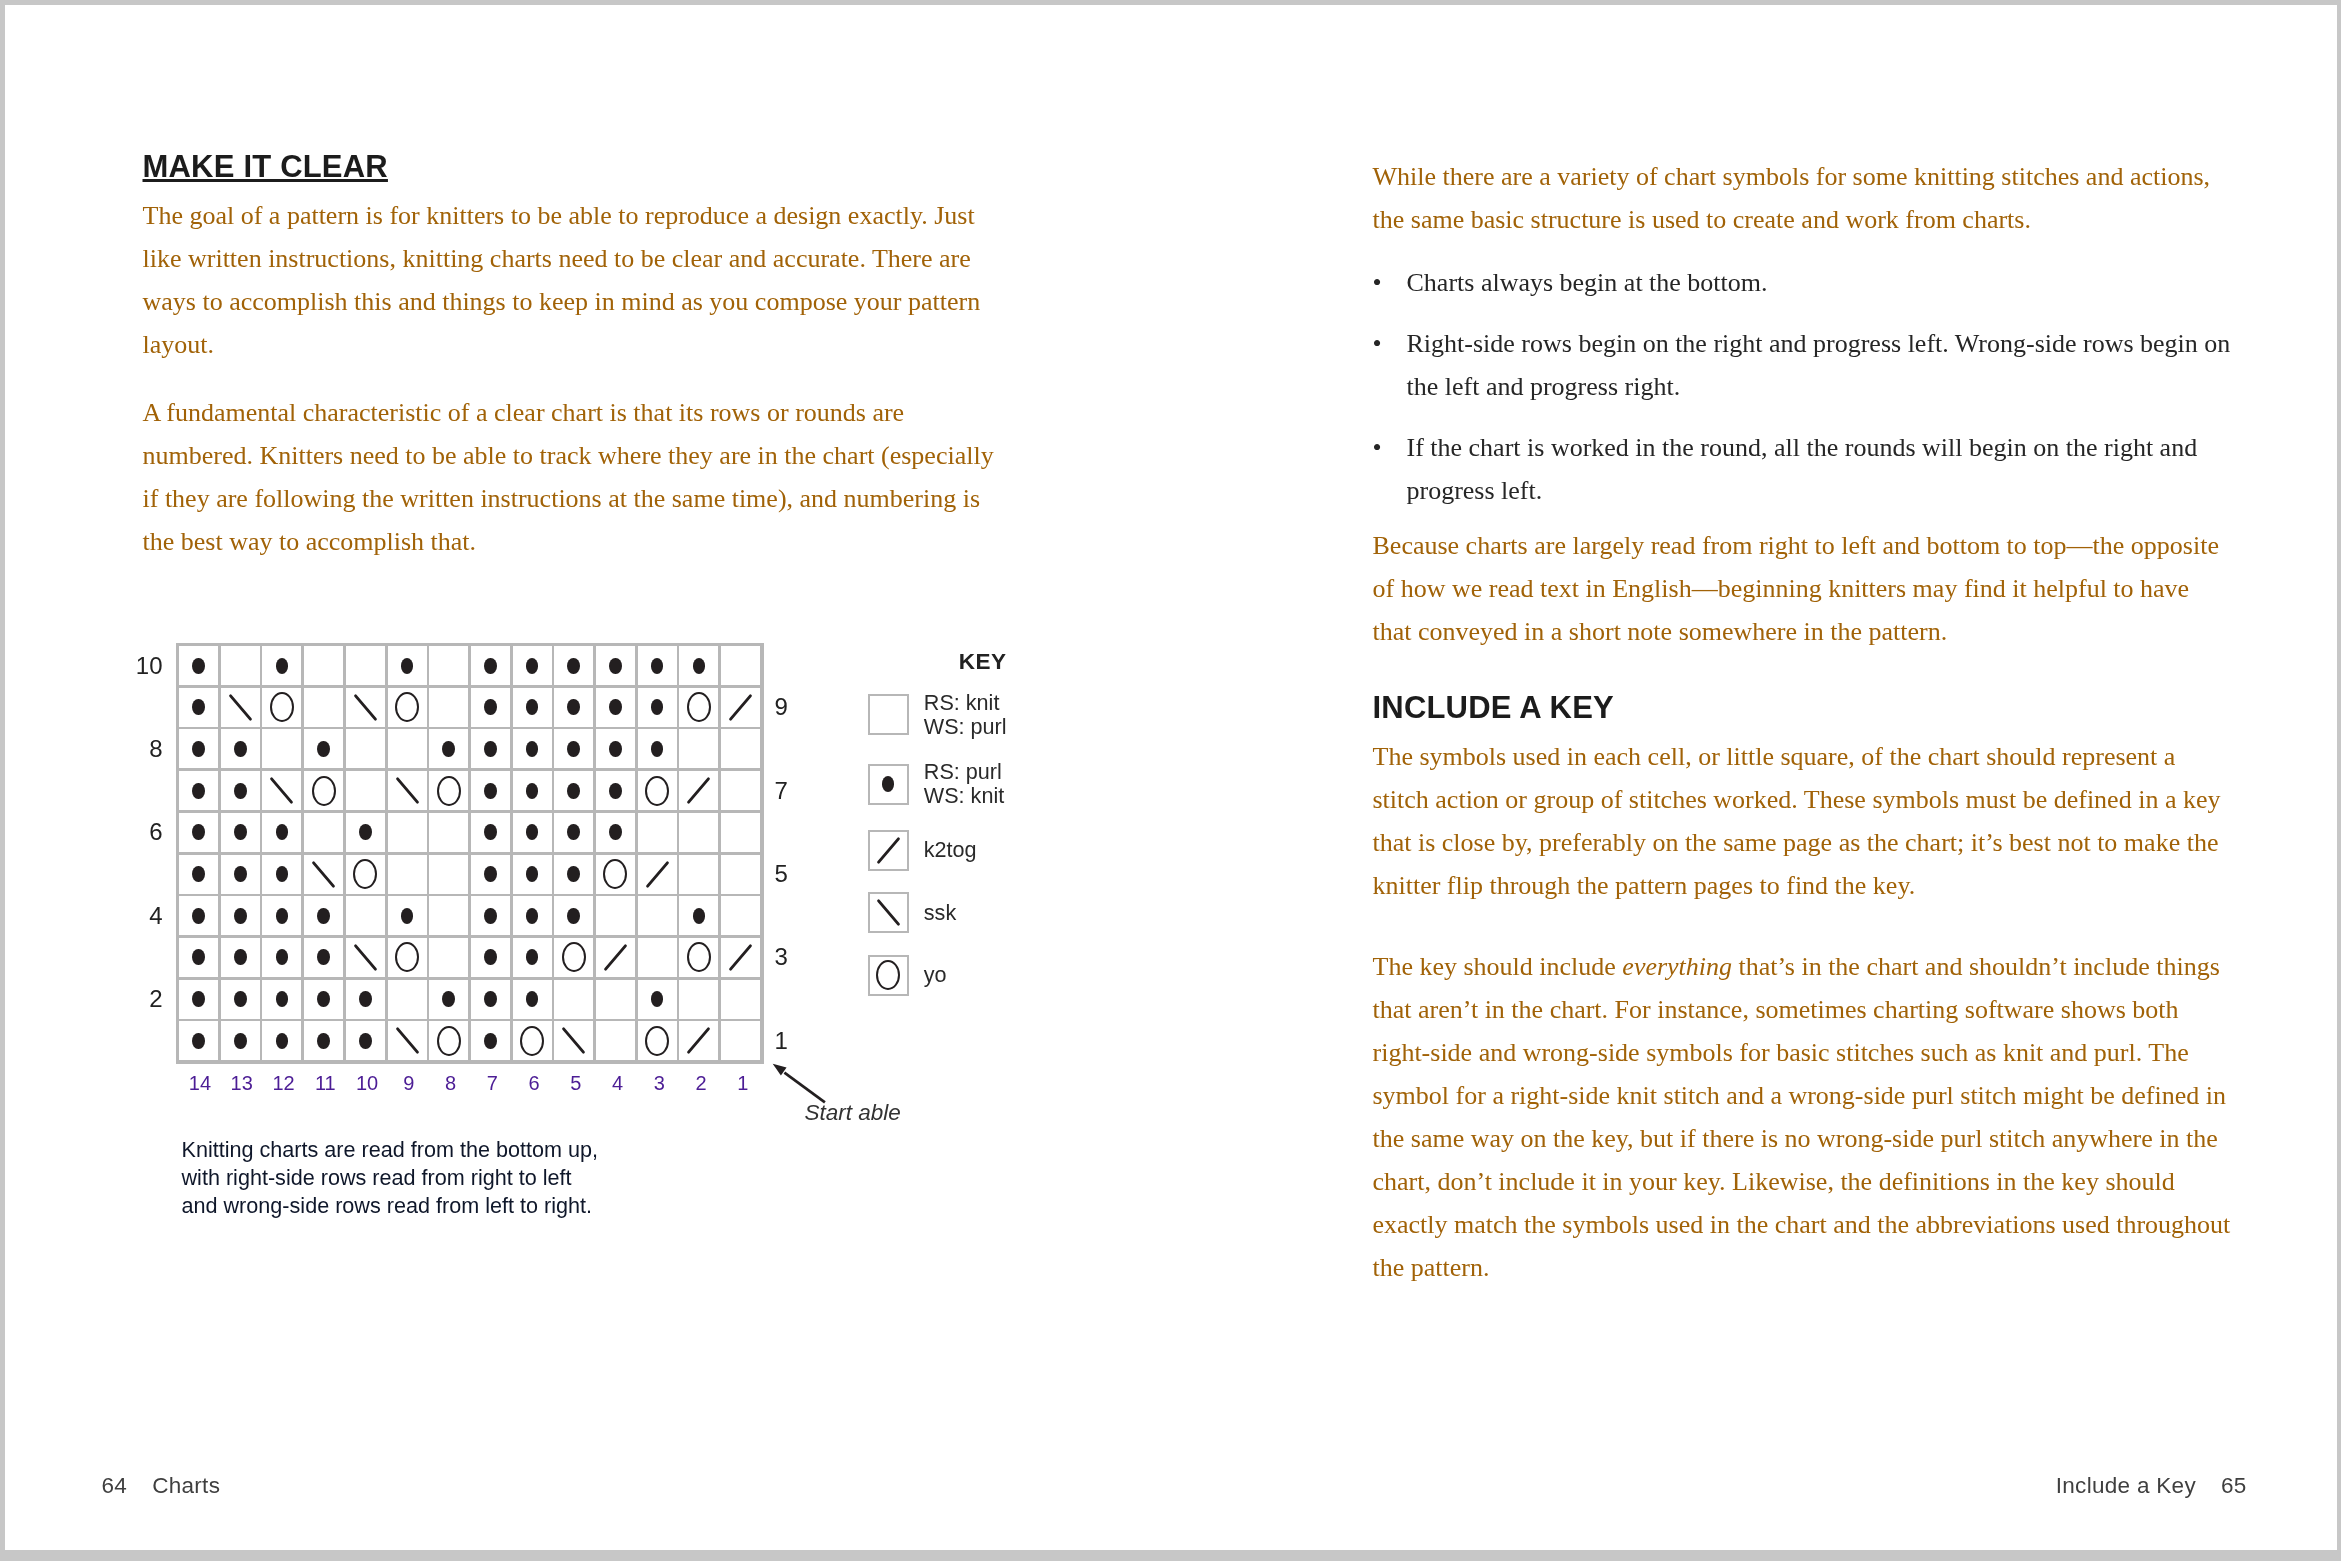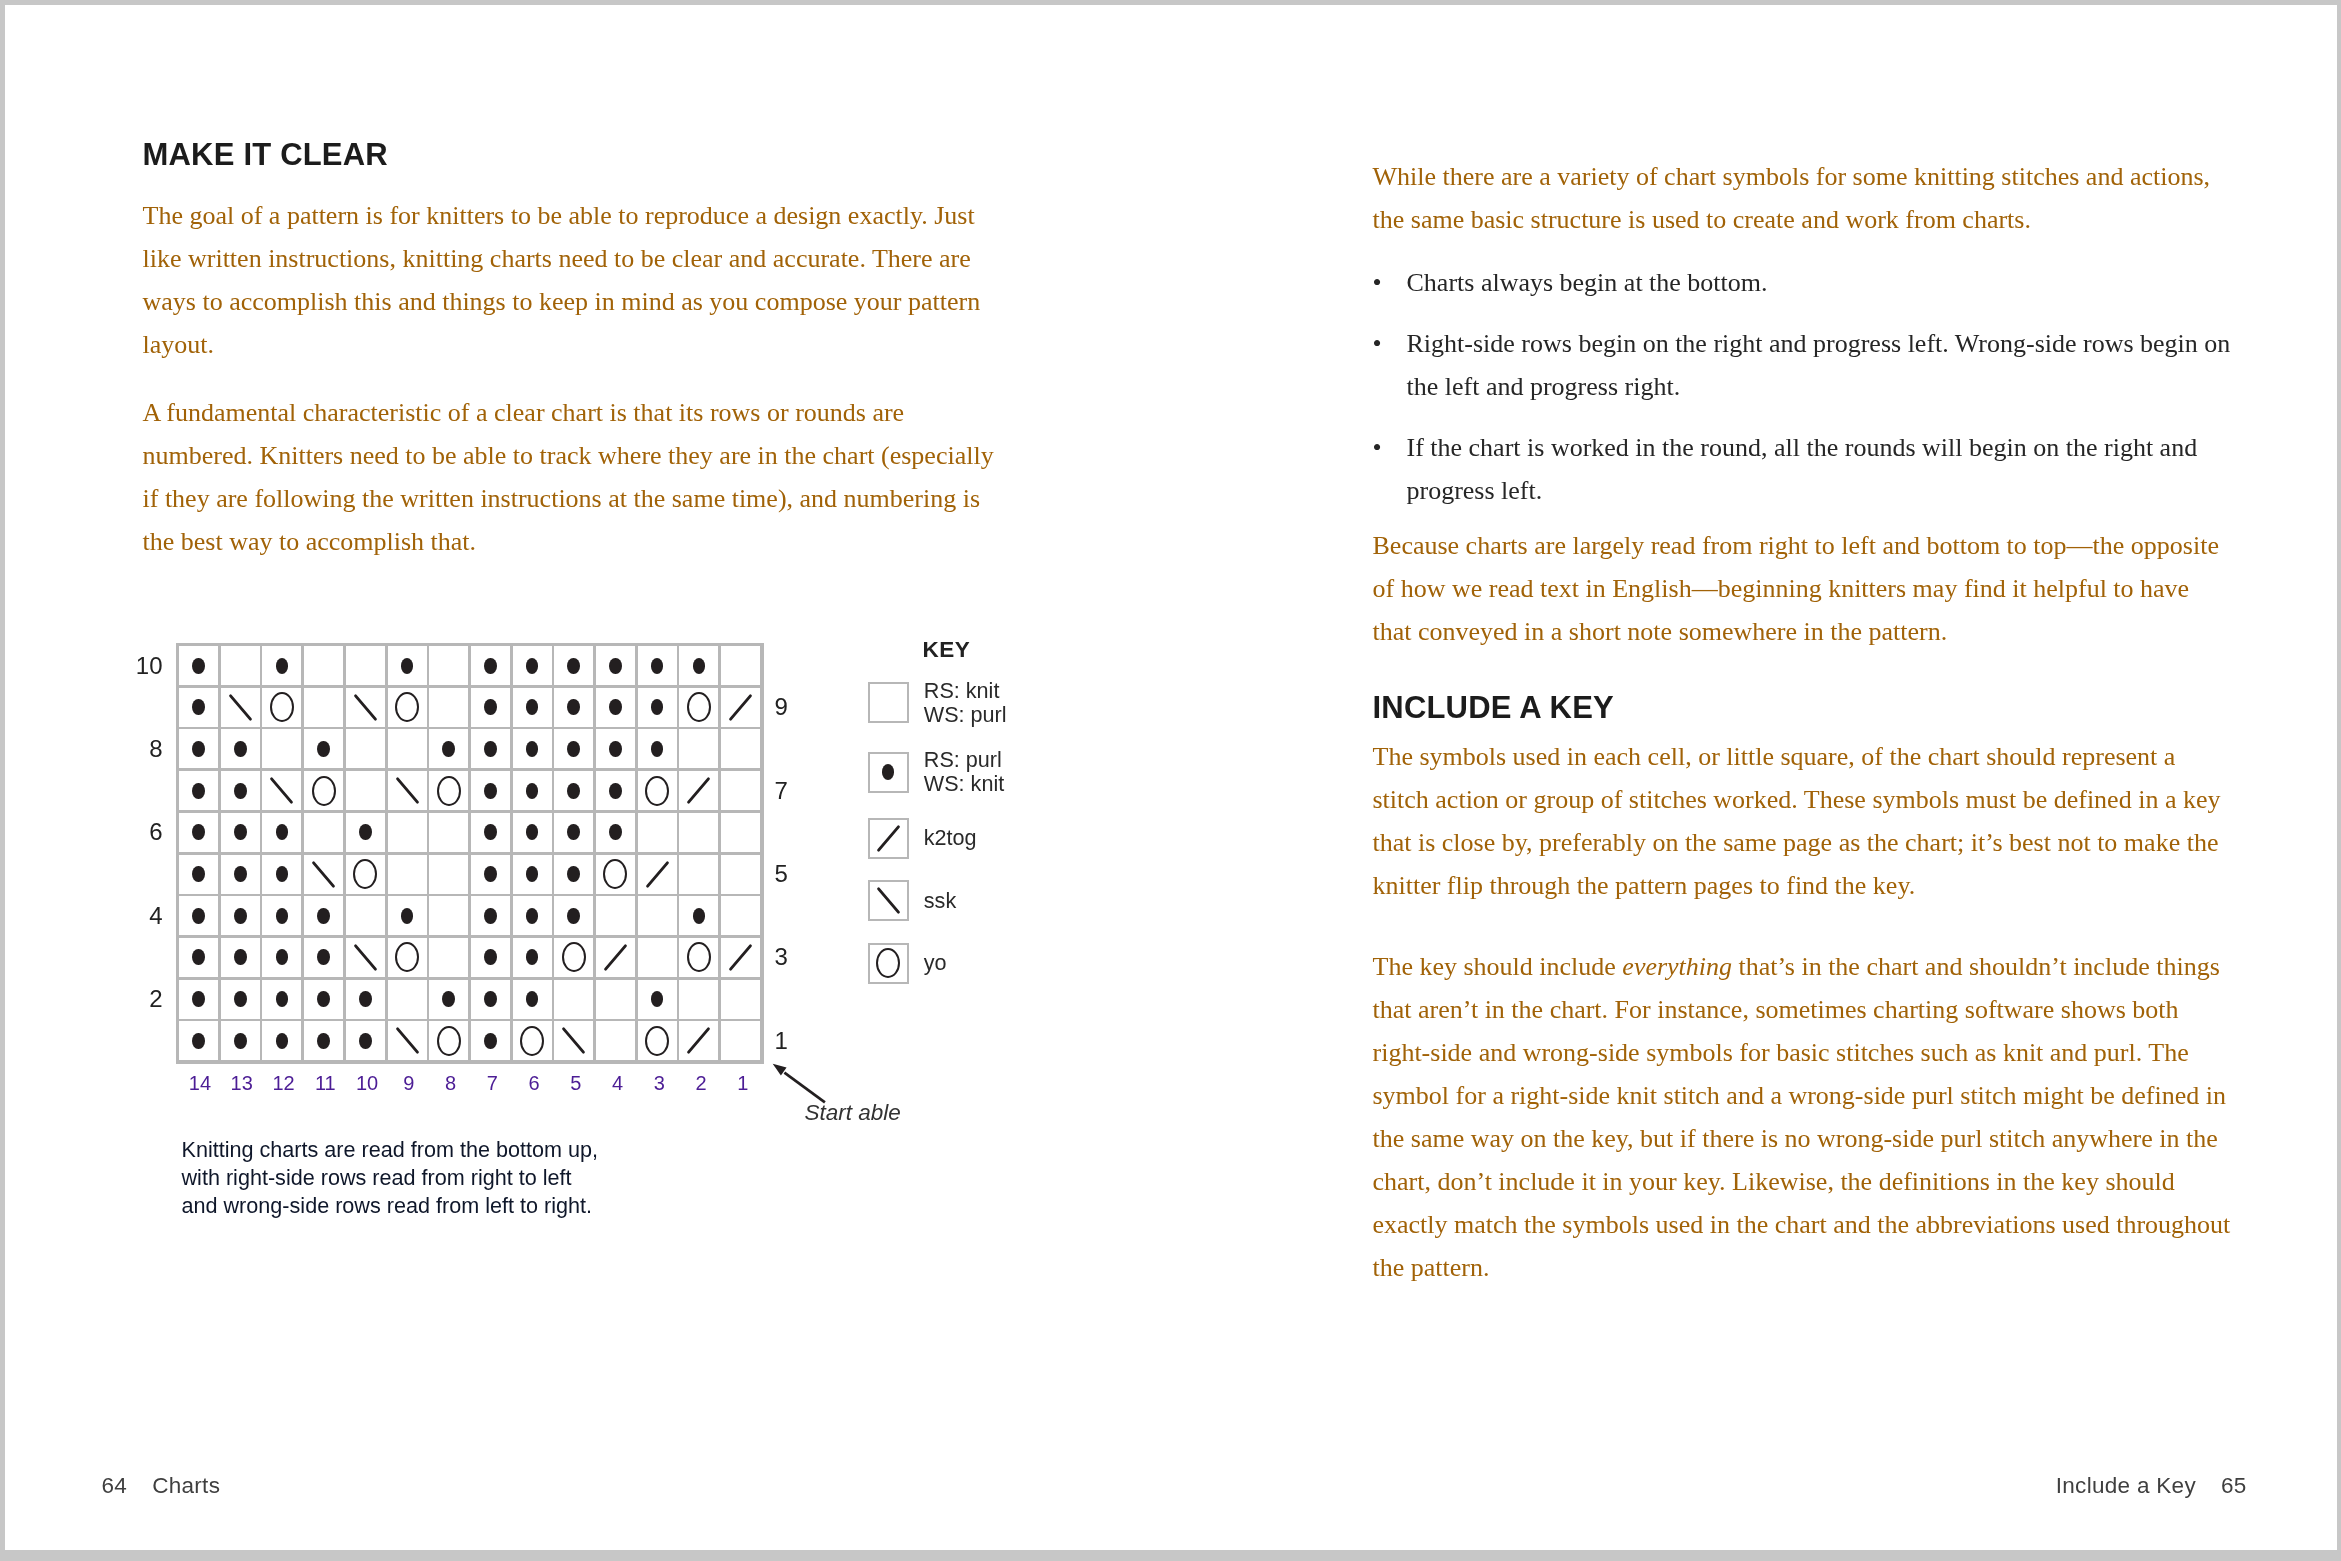--- a/index.html
+++ b/index.html
@@ -39,21 +39,21 @@
   .row-labels div{height:39px;display:flex;align-items:center;}
   .rl-left{left:117px;} .rl-left div{justify-content:flex-end;}
   .rl-right{left:770px;} .rl-right div{justify-content:flex-start;}
   .col-labels{
     position:absolute;left:171px;top:1067px;width:592px;box-sizing:border-box;padding:0 3.6px;
     display:flex;font-family:"Liberation Sans",sans-serif;font-size:20px;color:#4c1d95;
   }
   .col-labels span{flex:1;text-align:center;}
   
   .key{position:absolute;left:863px;top:632px;font-family:"Liberation Sans",sans-serif;color:#222;}
-  .key-title{font-weight:700;font-size:22.5px;margin:0 0 16px 55px;letter-spacing:0.5px;}
+  .key-title{font-weight:700;font-size:22.5px;margin:12px 0 16px 55px;letter-spacing:0.5px;text-align:right;}
   .key-entry{display:flex;align-items:center;margin-bottom:21.6px;}
   .keybox{width:37px;height:37px;border:2.7px solid #b7b7b7;background:#fff;
     display:flex;align-items:center;justify-content:center;margin-right:15.3px;flex:none;}
   .key-label{font-size:21.6px;line-height:24px;color:#2a2a2a;}
   
   .start-arrow{position:absolute;left:764px;top:1056px;}
   .start-arrow line{stroke:#231f20;stroke-width:3;}
   .start-arrow polygon{fill:#231f20;}
   .start-here{
     position:absolute;left:800px;top:1095px;font-family:"Liberation Sans",sans-serif;
@@ -76,21 +76,21 @@
   .footer .gap{display:inline-block;width:25px;}
   .f-left{left:97px;}
   .f-right{right:90px;}
   em{font-style:italic;}
 </style>
 </head>
 <body>
 
 <div class="page">
 
-  <h1 class="h-sans" style="left:138px;top:132px;">MAKE IT CLEAR</h1>
+  <h1 class="h-sans" style="left:138px;top:144px;text-decoration:underline;">MAKE IT CLEAR</h1>
   <p class="body-text" style="left:138px;top:189px;">The goal of a pattern is for knitters to be able to reproduce a design exactly. Just like written instructions, knitting charts need to be clear and accurate. There are ways to accomplish this and things to keep in mind as you compose your pattern layout.</p>
   <p class="body-text" style="left:138px;top:386px;">A fundamental characteristic of a clear chart is that its rows or rounds are numbered. Knitters need to be able to track where they are in the chart (especially if they are following the written instructions at the same time), and numbering is the best way to accomplish that.</p>
 
   <div class="grid">
       <div class="cell">
         <span class="dot"></span>
       </div>
       <div class="cell"></div>
       <div class="cell">
         <span class="dot"></span>

